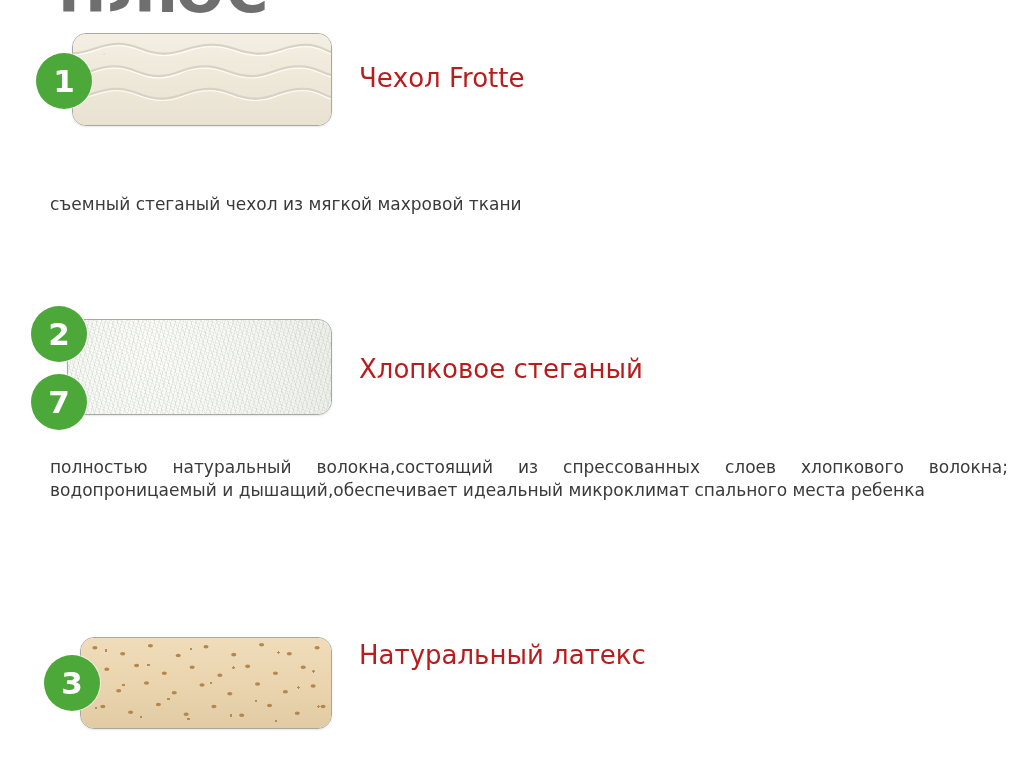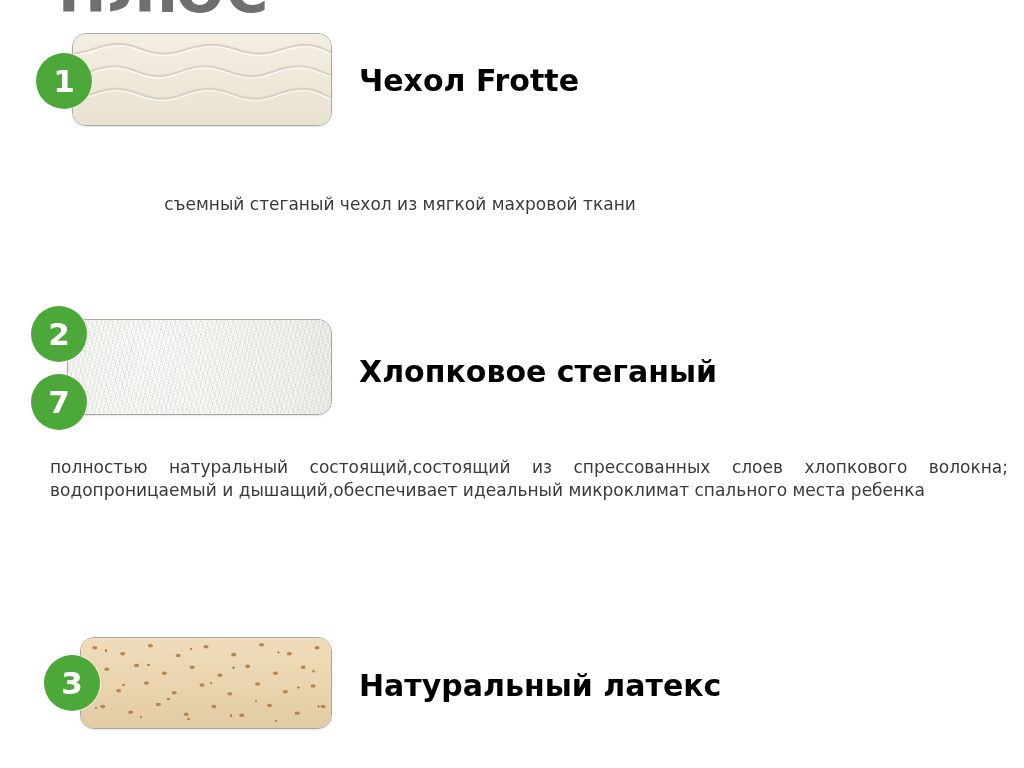--- a/index.html
+++ b/index.html
@@ -106,23 +106,23 @@
     font-weight: bold;
     line-height: 1;
     z-index: 5;
     box-shadow: 0 0 0 1px rgba(255,255,255,0.55);
   }
 
   
   .layer-title {
     position: absolute;
     font-family: "DejaVu Sans", sans-serif;
-    font-weight: bold;
-    font-size: 30px;
-    color: #000000;
+    font-weight: normal;
+    font-size: 26px;
+    color: #b91c1c;
     white-space: nowrap;
   }
   .layer-desc {
     position: absolute;
     font-family: "DejaVu Sans", sans-serif;
     font-size: 17px;
     color: #3a3a3a;
     line-height: 1.33;
     text-align: justify;
     text-justify: inter-word;
@@ -163,40 +163,40 @@
         </g>
       </svg>
     </div>
     <div class="badge" style="left:-36px; top:20px; width:56px; height:56px; font-size:31px;">
       <span>1</span>
     </div>
   </div>
 
   <div class="layer-title" style="left:359px; top:63px;">Чехол Frotte</div>
 
-  <div class="layer-desc" style="left:50px; top:193px; width:700px; text-align:center;">съемный стеганый чехол из мягкой махровой ткани</div>
+  <div class="layer-desc" style="left:50px; top:193px; width:700px; text-align:left;">съемный стеганый чехол из мягкой махровой ткани</div>
 </div>
 
 <div class="layer-row" style="top:0;">
 
   <div class="swatch-wrap" style="left:67px; top:319px; width:265px; height:96px;">
     <div class="swatch" style="left:0; top:0; width:265px; height:96px;">
       <div class="swatch-inner tex-cotton"></div>
     </div>
     <div class="badge" style="left:-36px; top:-13px; width:56px; height:56px; font-size:31px;">
       <span>2</span>
     </div>
     <div class="badge" style="left:-36px; top:55px; width:56px; height:56px; font-size:31px;">
       <span>7</span>
     </div>
   </div>
 
   <div class="layer-title" style="left:359px; top:354px;">Хлопковое стеганый</div>
 
-  <div class="layer-desc" style="left:50px; top:456px; width:958px;">полностью натуральный состоящий,состоящий из спрессованных слоев хлопкового волокна; водопроницаемый и дышащий,обеспечивает идеальный микроклимат спального места ребенка</div>
+  <div class="layer-desc" style="left:50px; top:456px; width:958px;">полностью натуральный волокна,состоящий из спрессованных слоев хлопкового волокна; водопроницаемый и дышащий,обеспечивает идеальный микроклимат спального места ребенка</div>
 </div>
 
 <div class="layer-row" style="top:0;">
 
   <div class="swatch-wrap" style="left:80px; top:637px; width:252px; height:92px;">
     <div class="swatch" style="left:0; top:0; width:252px; height:92px;">
       <div class="swatch-inner tex-latex"></div>
       <svg class="dots-svg" viewBox="0 0 252 92" preserveAspectRatio="none">
         <g fill="#b5874f">
           <ellipse cx="14" cy="10" rx="2.6" ry="1.8"></ellipse>
@@ -235,14 +235,14 @@
             <ellipse cx="218" cy="77" rx="2.6" ry="1.8"></ellipse>
           <ellipse cx="244" cy="70" rx="2.6" ry="1.8"></ellipse>
         </g>
       </svg>
     </div>
     <div class="badge" style="left:-36px; top:18px; width:56px; height:56px; font-size:31px;">
       <span>3</span>
     </div>
   </div>
 
-  <div class="layer-title" style="left:359px; top:668px;">Натуральный латекс</div>
+  <div class="layer-title" style="left:359px; top:640px;">Натуральный латекс</div>
 </div>
 
 </body></html>

